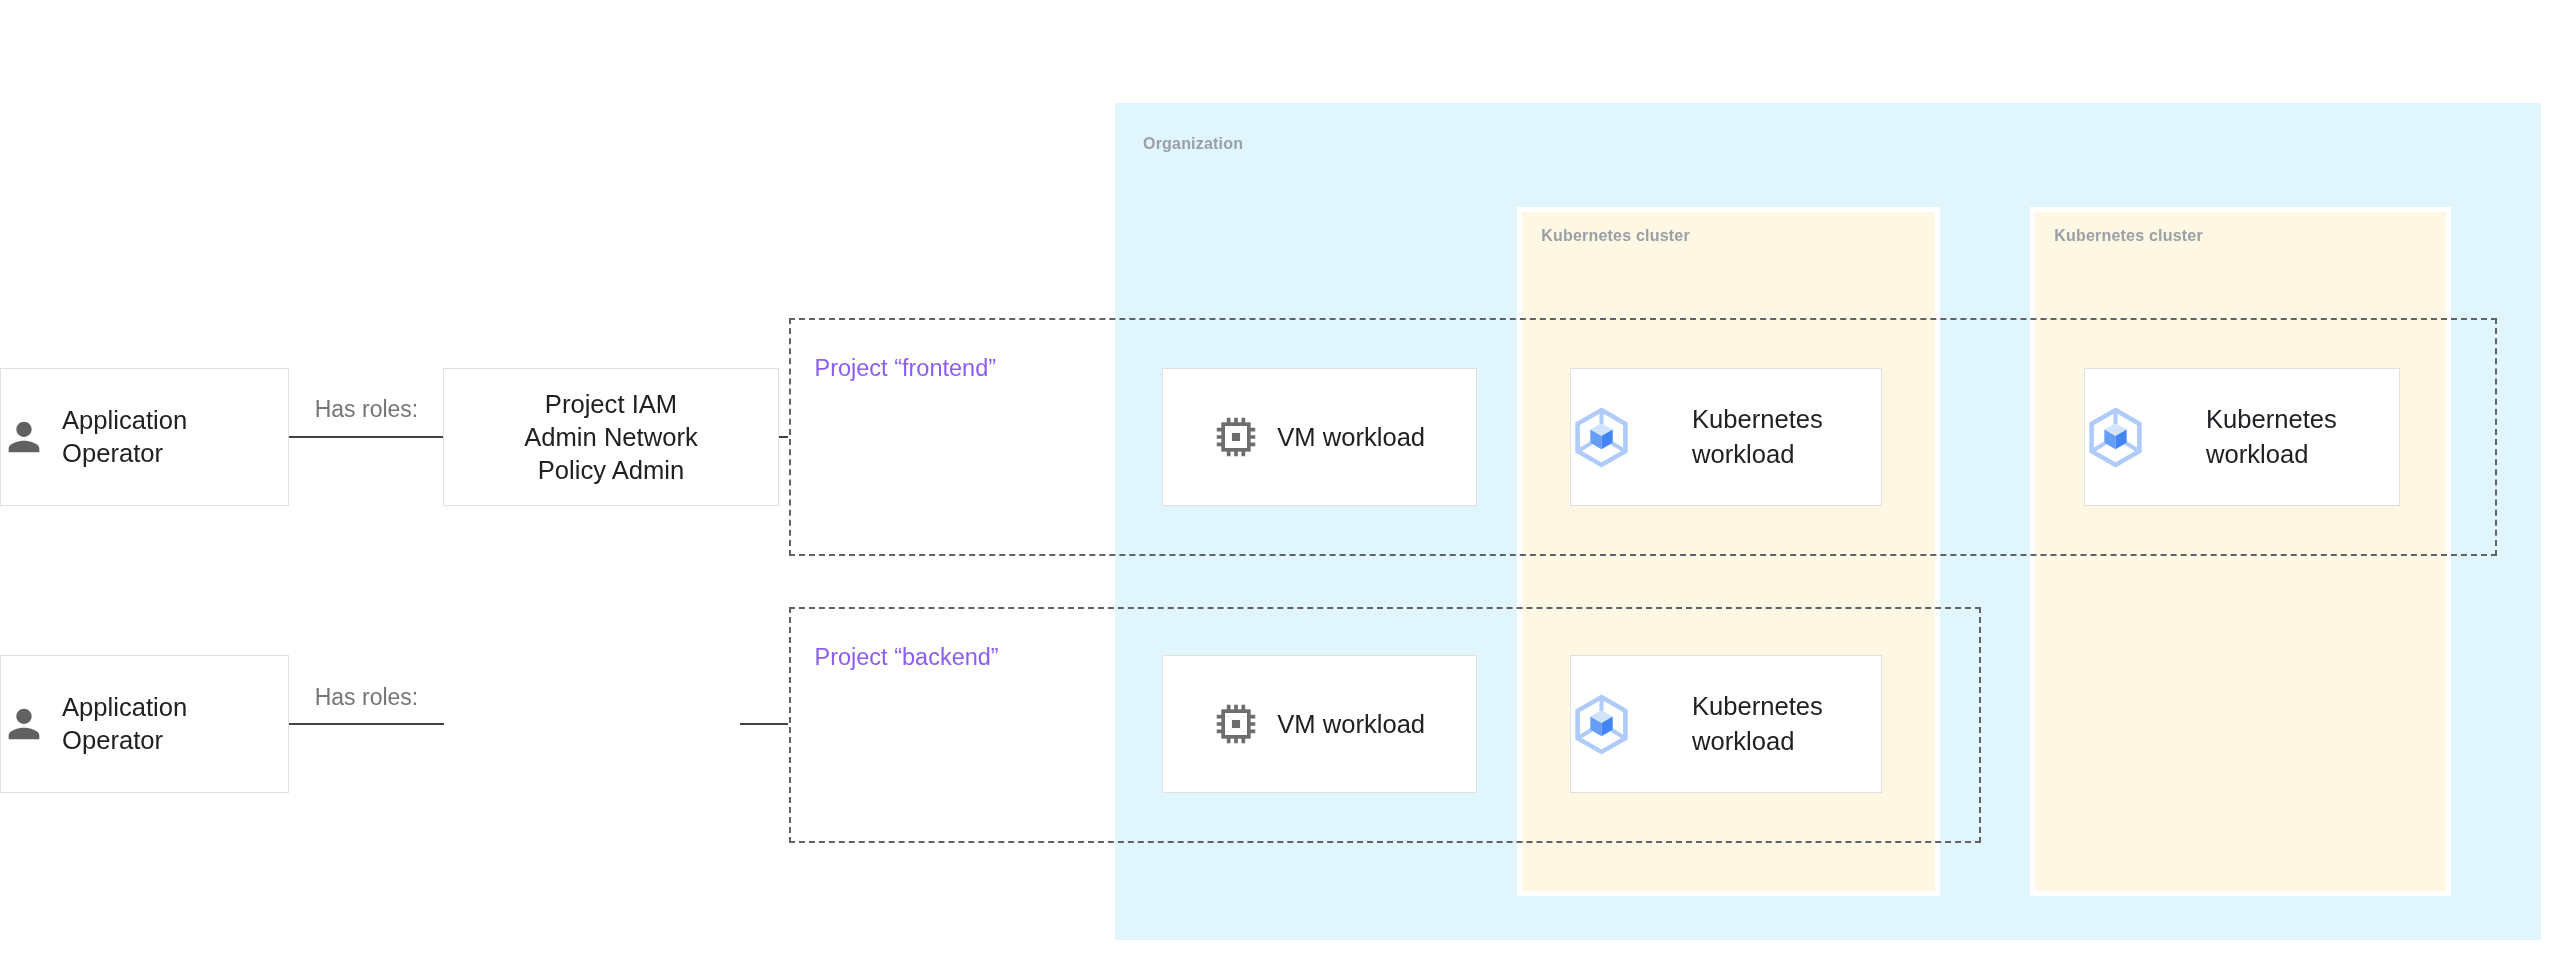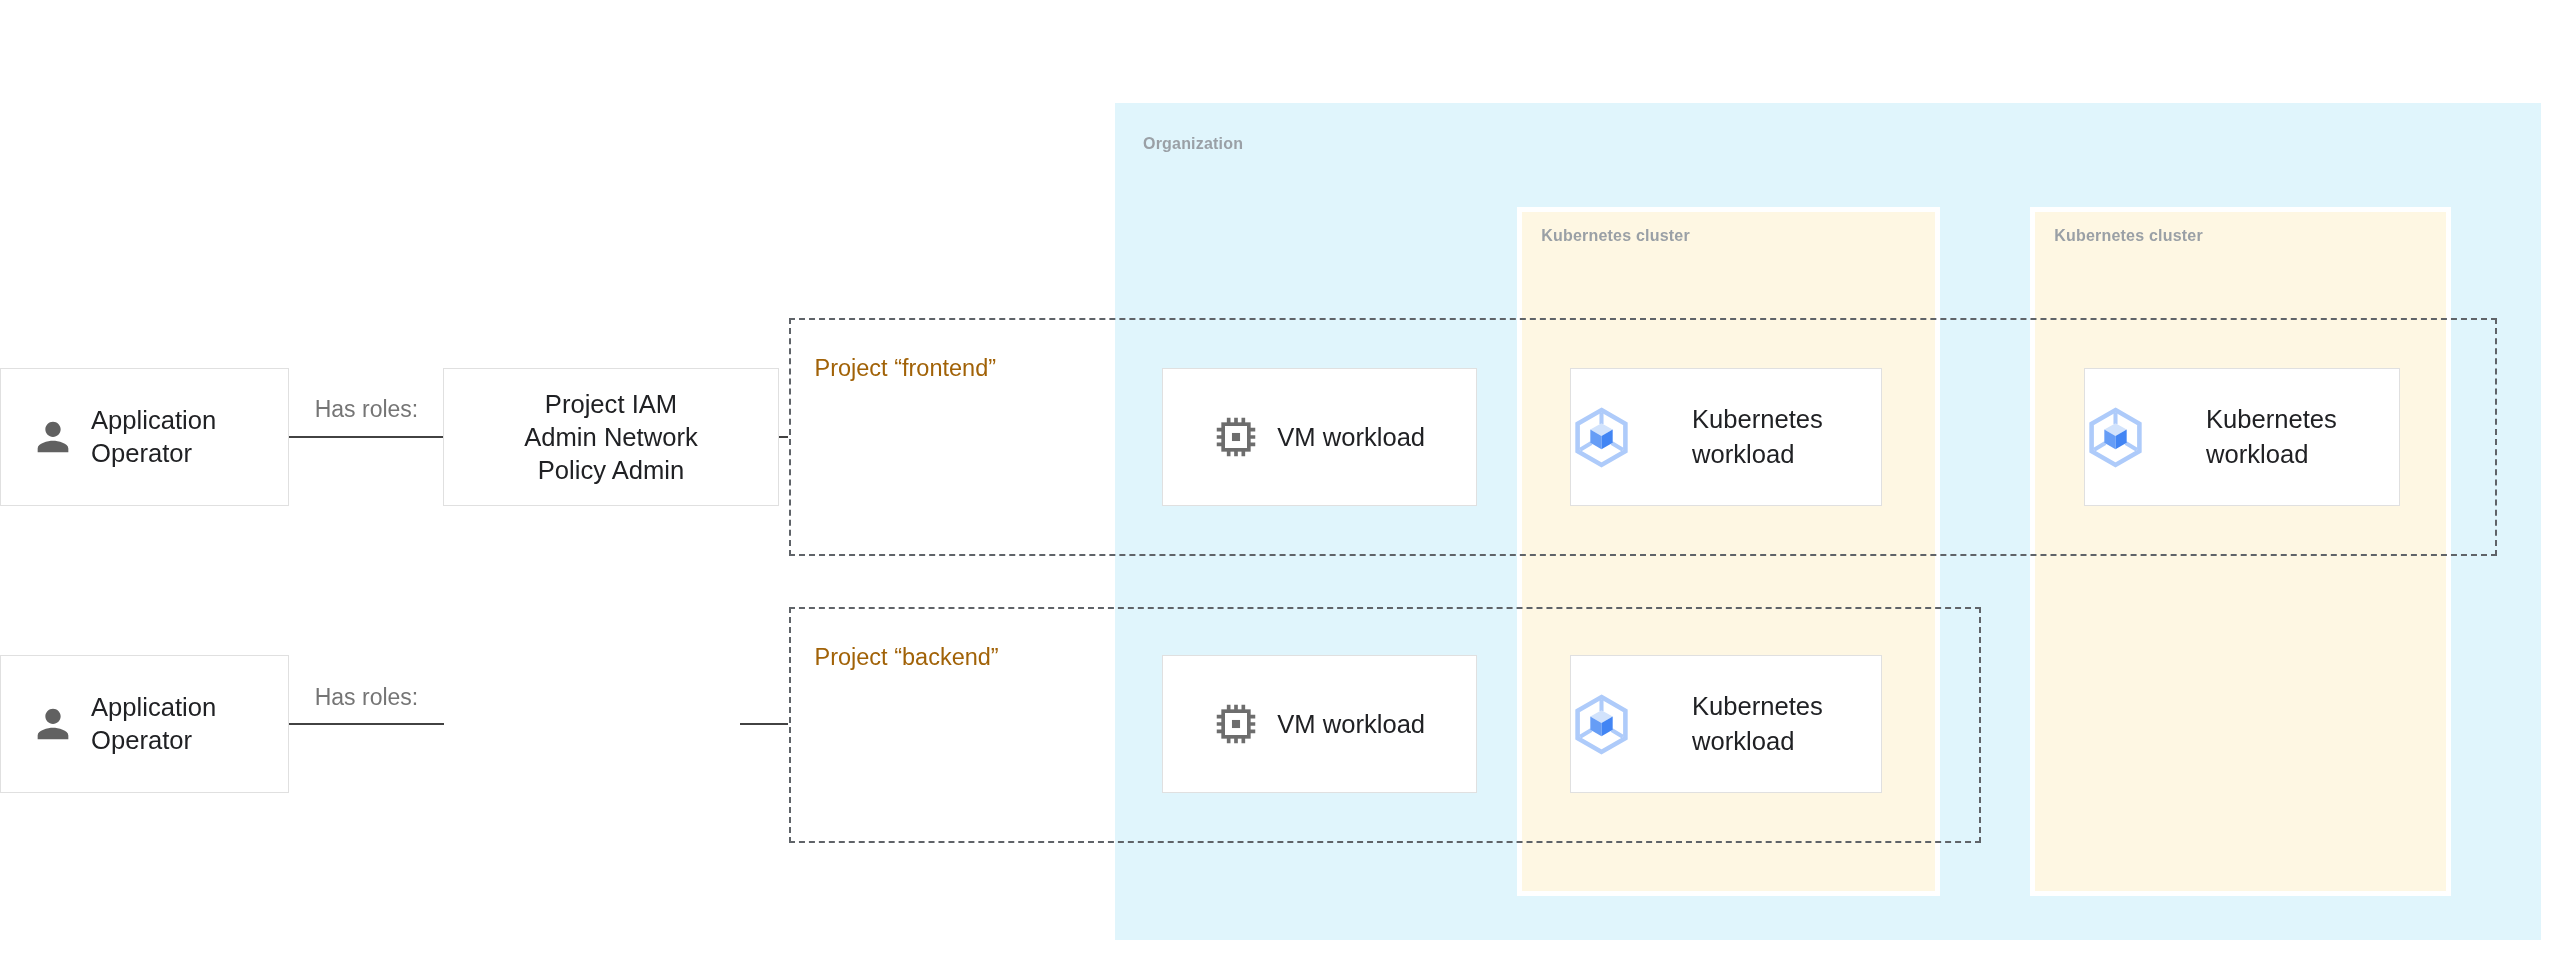--- a/index.html
+++ b/index.html
@@ -12,36 +12,36 @@
   .org-label{position:absolute;left:28px;top:32px;}
   .zone-cluster{position:absolute;top:207px;height:689px;background:#FEF7E3;border:5.5px solid #ffffff;box-sizing:border-box;z-index:2;}
   .cluster-1{left:1517px;width:423px;}
   .cluster-2{left:2030px;width:421px;}
   .cluster-label{position:absolute;left:19.3px;top:15px;}
 
   
   .project{position:absolute;border:2.1px dashed #5F6368;box-sizing:border-box;background:transparent;z-index:3;}
   .project-frontend{left:789px;top:318px;width:1708px;height:238px;}
   .project-backend{left:789px;top:607px;width:1192px;height:236px;}
-  .project-label{position:absolute;left:23.5px;top:35px;font-size:23.5px;color:#a16207;}
+  .project-label{position:absolute;left:23.5px;top:35px;font-size:23.5px;color:#8b5cf6;}
 
   
   .edge-line{position:absolute;height:2.1px;background:#424242;z-index:3;}
   .line-r1a{left:289px;top:436px;width:155px;}
   .line-r1b{left:740px;top:436px;width:48px;}
   .line-r2a{left:289px;top:723px;width:155px;}
   .line-r2b{left:740px;top:723px;width:48px;}
   .edge-label{position:absolute;left:300px;width:133px;text-align:center;font-size:23px;color:#757575;z-index:3;}
   .edge-label-1{top:396px;}
   .edge-label-2{top:684px;}
 
   
   .node{position:absolute;height:138px;background:#ffffff;border:1.4px solid #E0E0E0;box-sizing:border-box;display:flex;align-items:center;z-index:4;}
   .node-text{font-size:25.6px;line-height:33px;color:#202124;}
-  .actor{left:0;width:289px;padding-left:29px;}
+  .actor{left:0;width:289px;}
   .actor-1{top:368px;}
   .actor-2{top:655px;}
   .actor .icon{margin-right:15px;flex:0 0 auto;display:flex;}
   .role{left:443px;width:336px;justify-content:center;}
   .role-1{top:368px;}
   .role-2{top:655px;}
   .role .node-text{text-align:center;width:100%;}
   .vm{left:1162px;width:315px;justify-content:center;}
   .vm-1{top:368px;}
   .vm-2{top:655px;}

